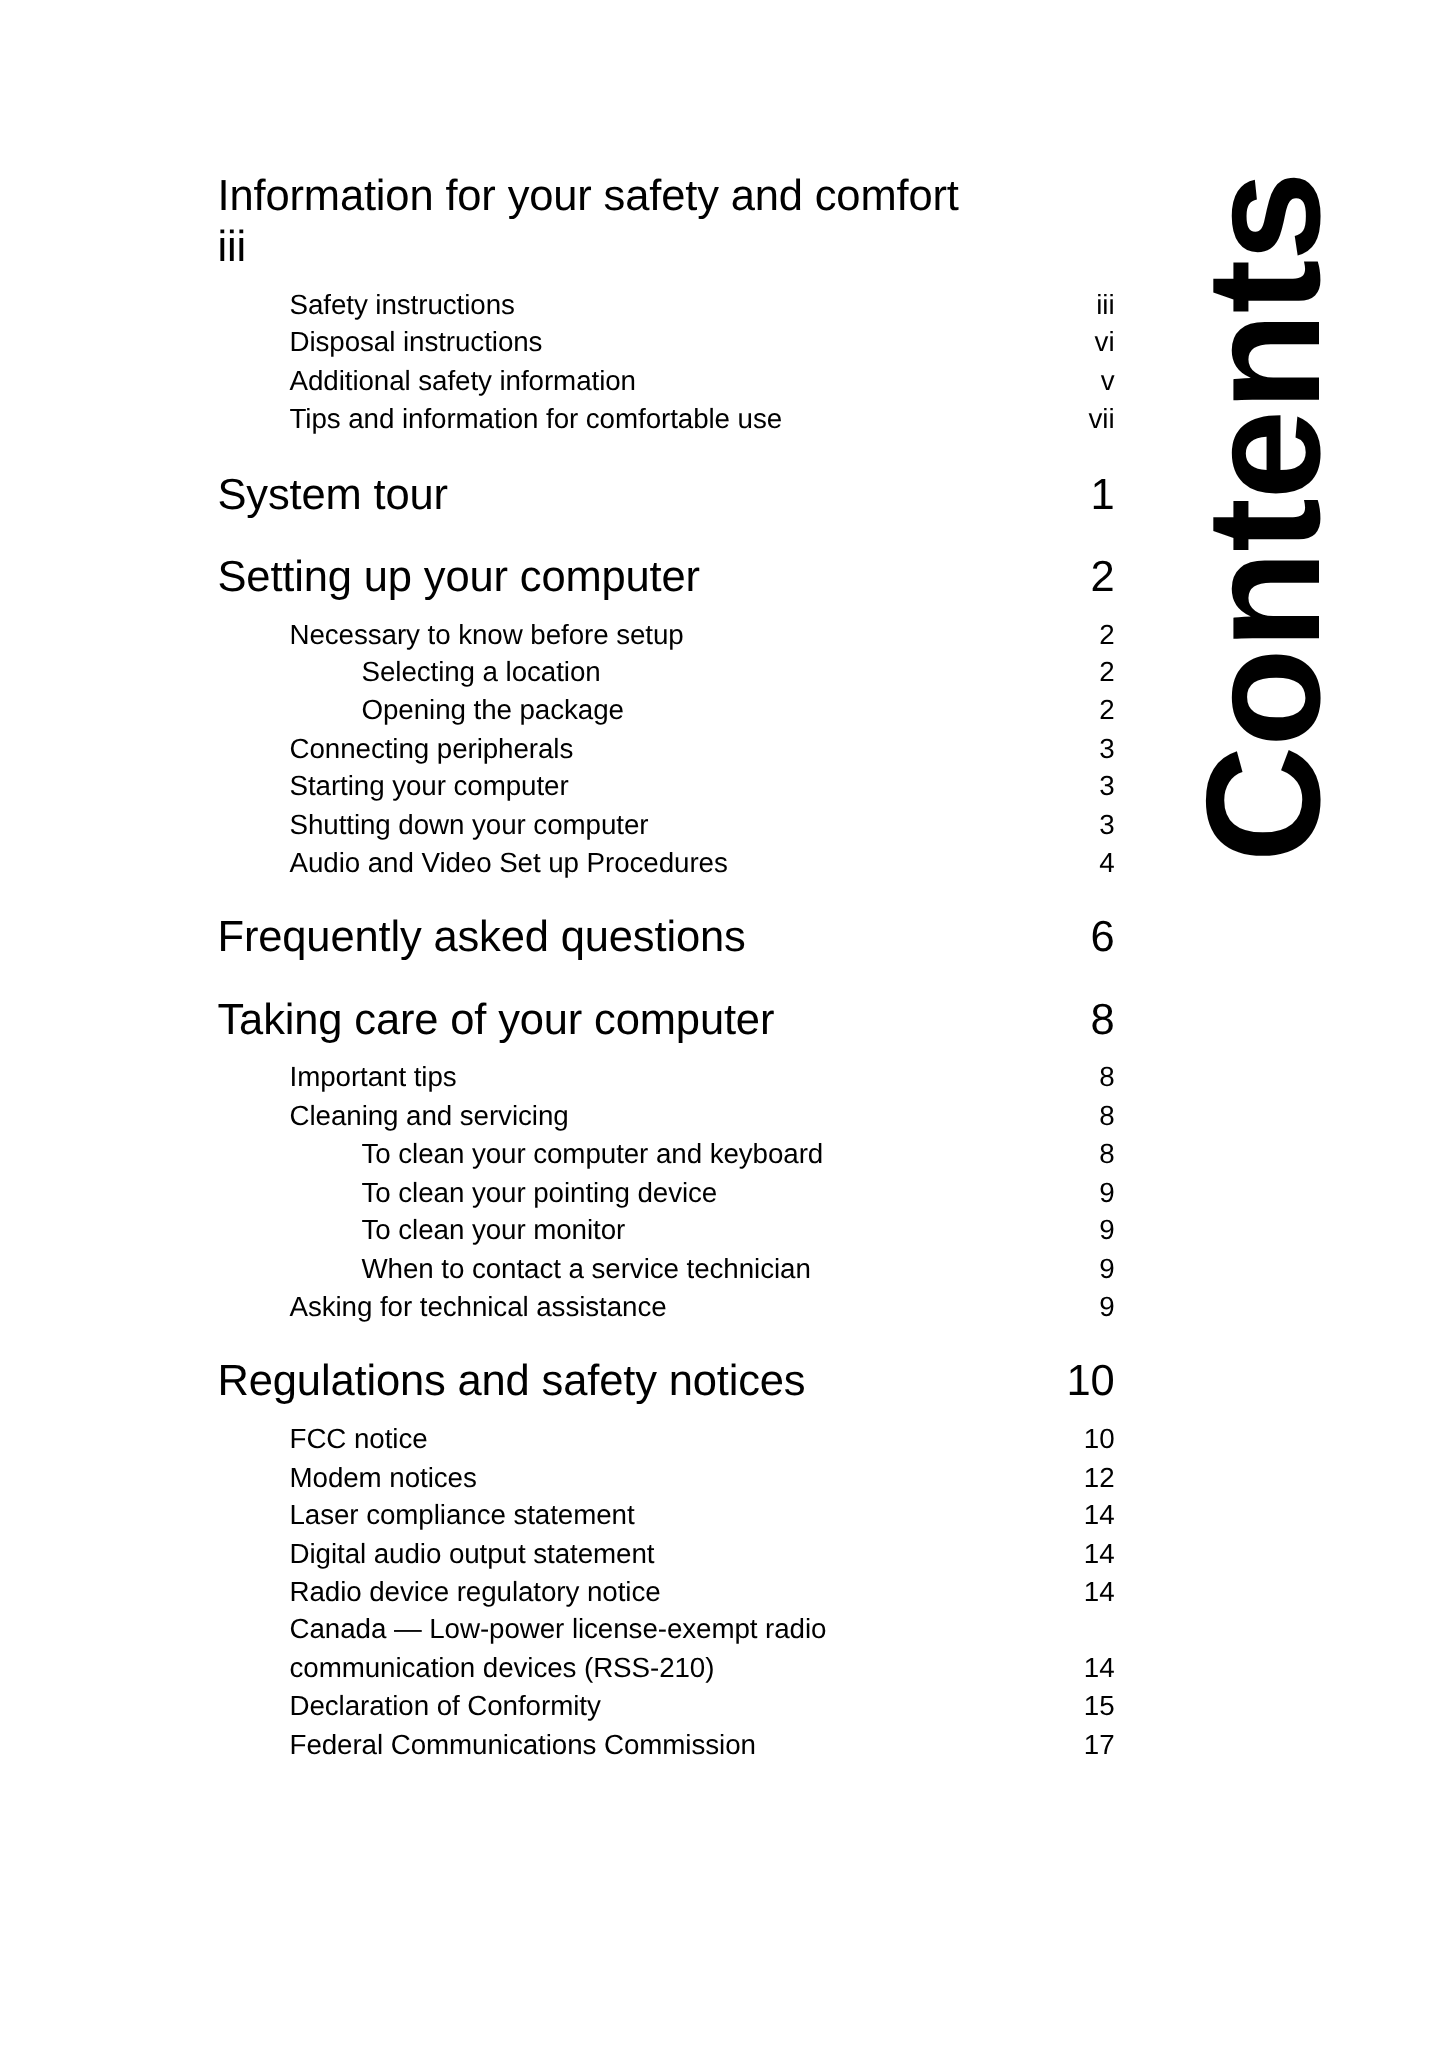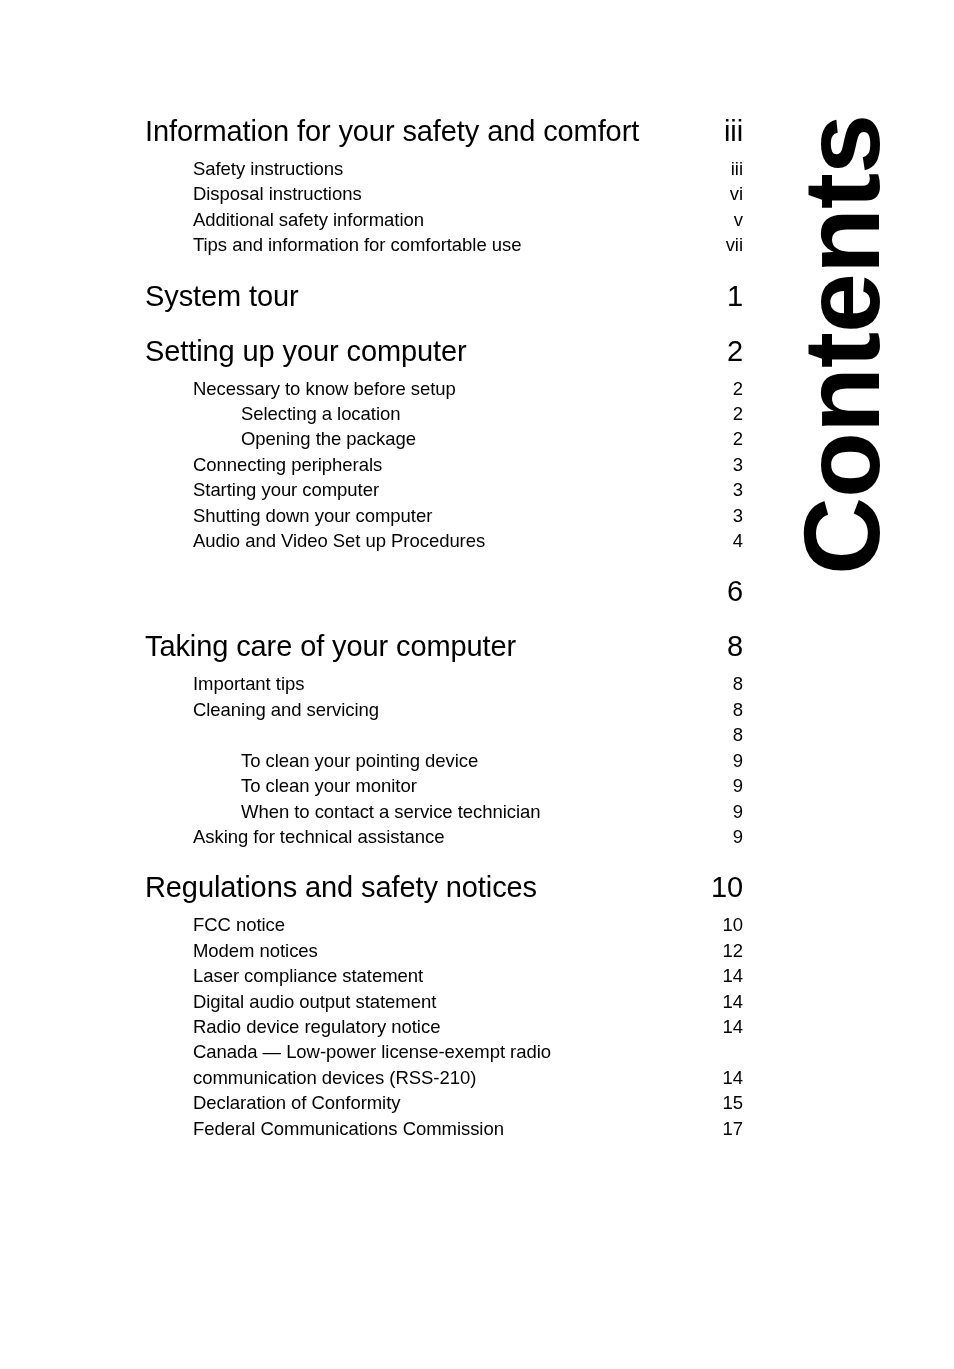--- a/index.html
+++ b/index.html
@@ -70,20 +70,21 @@
     display: flex;
     align-items: baseline;
     font-size: 29px;
     line-height: 34px;
     font-weight: normal;
     margin-top: 21px;
     letter-spacing: -0.1px;
   }
   .toc-section:first-child > .row-chapter {
     margin-top: 0;
+    flex-direction: column;
   }
   .row-chapter .t {
     flex: 0 1 auto;
     white-space: nowrap;
   }
   .row-chapter .fill {
     flex: 1 1 auto;
     min-width: 10px;
   }
   .row-chapter .p {
@@ -224,20 +225,21 @@
           </div>
           <div class="row-entry lvl1">
             <span class="t">Audio and Video Set up Procedures</span>
             <span class="fill"></span>
             <span class="p">4</span>
           </div>
         </div>
       </div>
       <div class="toc-section">
         <div class="row-chapter">
+          <span class="t">Frequently asked questions</span>
           <span class="fill"></span>
           <span class="p">6</span>
         </div>
       </div>
       <div class="toc-section">
         <div class="row-chapter">
           <span class="t">Taking care of your computer</span>
           <span class="fill"></span>
           <span class="p">8</span>
         </div>
@@ -246,20 +248,21 @@
             <span class="t">Important tips</span>
             <span class="fill"></span>
             <span class="p">8</span>
           </div>
           <div class="row-entry lvl1">
             <span class="t">Cleaning and servicing</span>
             <span class="fill"></span>
             <span class="p">8</span>
           </div>
           <div class="row-entry lvl2">
+            <span class="t">To clean your computer and keyboard</span>
             <span class="fill"></span>
             <span class="p">8</span>
           </div>
           <div class="row-entry lvl2">
             <span class="t">To clean your pointing device</span>
             <span class="fill"></span>
             <span class="p">9</span>
           </div>
           <div class="row-entry lvl2">
             <span class="t">To clean your monitor</span>

